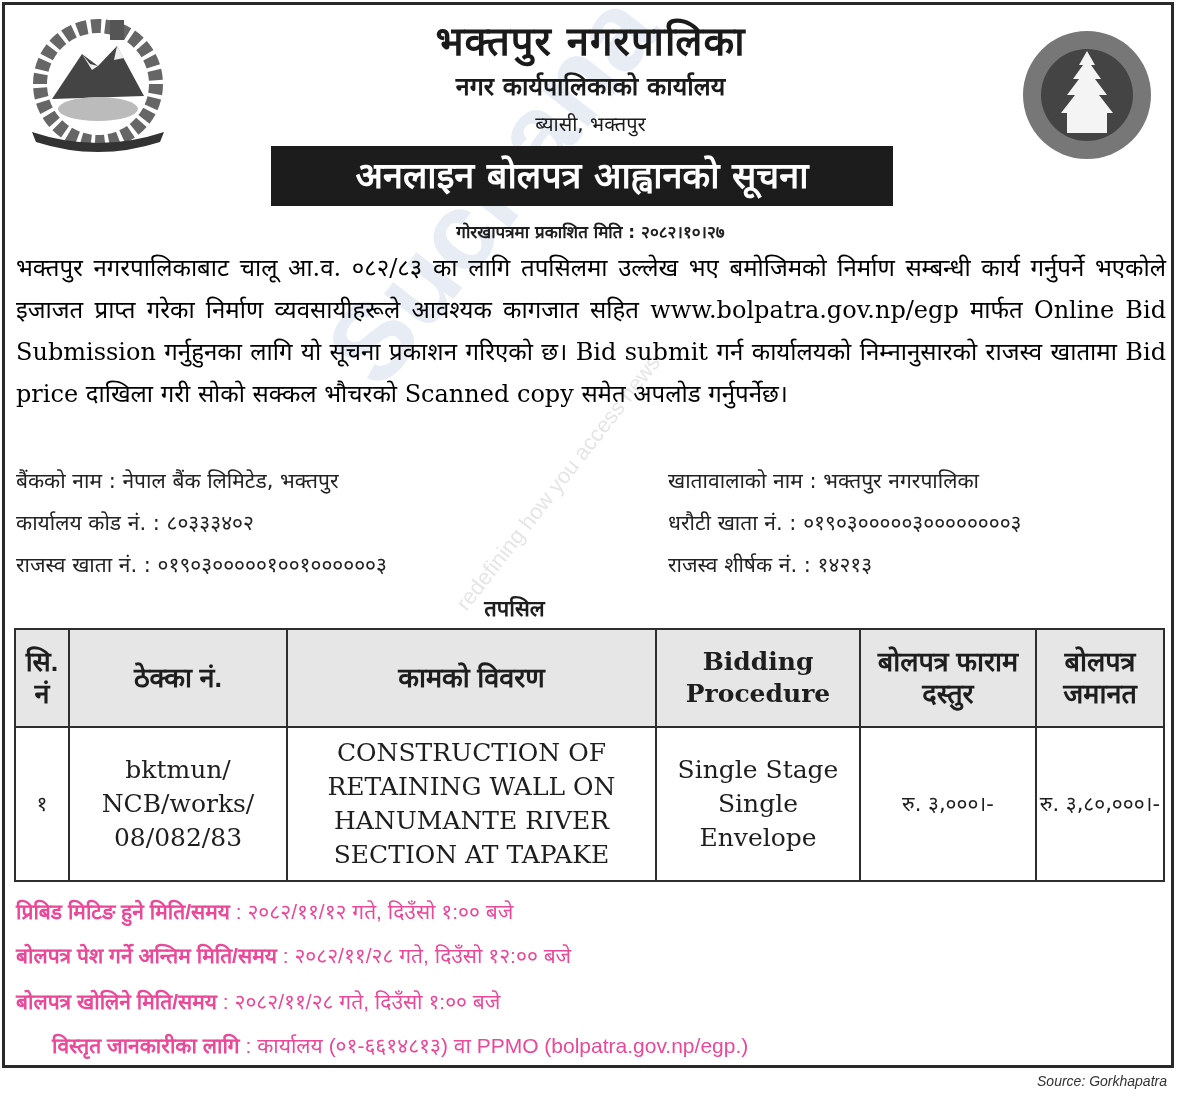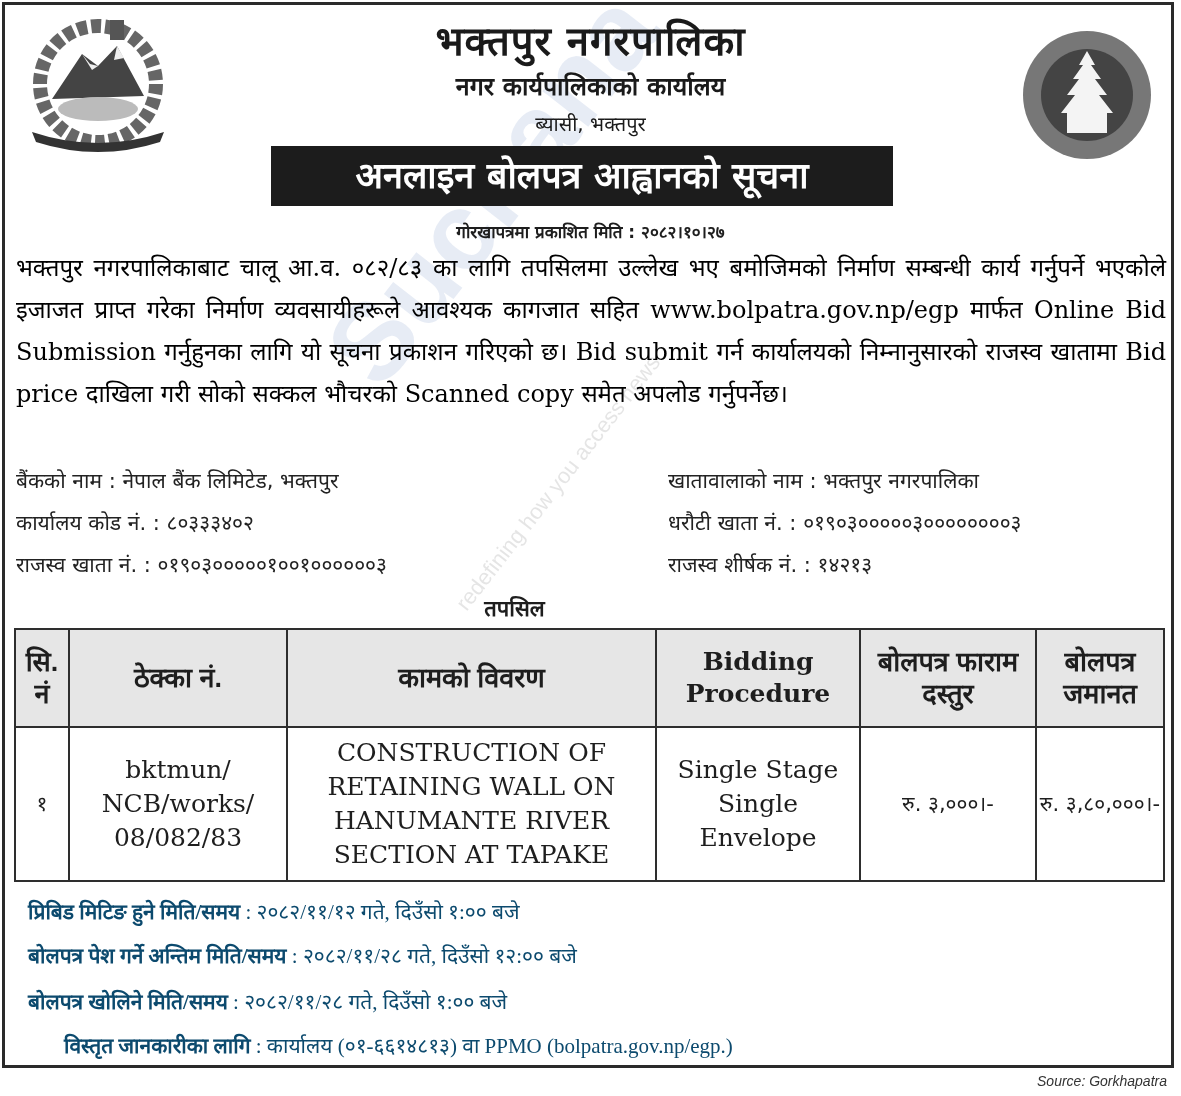--- a/index.html
+++ b/index.html
@@ -16,21 +16,21 @@
   .pub-date { position:absolute; left:0; width:1181px; top:220px; text-align:center; font-family:"DejaVu Sans", sans-serif; font-weight:bold; font-size:17px; }
   .paragraph { position:absolute; left:16px; top:247px; width:1150px; font-family:"DejaVu Serif", serif; font-size:24px; line-height:42px; text-align:justify; color:#000000; }
   .info-row { position:absolute; font-family:"DejaVu Sans", sans-serif; font-weight:normal; font-size:21px; color:#222;text-align:center; }
   .tapasil { position:absolute; left:0; width:1029px; top:592px; text-align:center; font-family:"DejaVu Sans", sans-serif; font-weight:bold; font-size:22px; }
   table.bids { position:absolute; left:14px; top:628px; width:1151px; border-collapse:collapse; }
   table.bids th, table.bids td { border:2px solid #2e2e2e; text-align:center; vertical-align:middle; }
   table.bids th { background:#e6e6e6; height:94px; font-family:Liberation Sans, sans-serif; font-weight:bold; font-size:27px; line-height:32px; }
   table.bids th.en { font-family:"DejaVu Serif", serif; font-size:25px; }
   table.bids td { height:150px; font-family:"DejaVu Serif", serif; font-size:25px; line-height:34px; background:#ffffff; }
   table.bids td.dev { font-family:"DejaVu Sans", sans-serif; font-size:21px; }
-  .footer-line { position:absolute; left:28px; font-family:Liberation Serif, serif; font-size:21px; color:#0c4a6e; }
+  .footer-line { position:absolute; left:16px; font-family:Liberation Sans, sans-serif; font-size:21px; color:#ec4899; }
   .footer-line b { font-weight:bold; }
   .source { position:absolute; right:14px; top:1073px; font-family:"Liberation Sans", sans-serif; font-style:italic; font-size:14px; color:#333; }
 </style>
 </head>
 <body>
 
 <div class="frame"></div>
 
 <div class="watermark">Suchana</div>
 <div class="watermark-sub">redefining how you access news</div>

